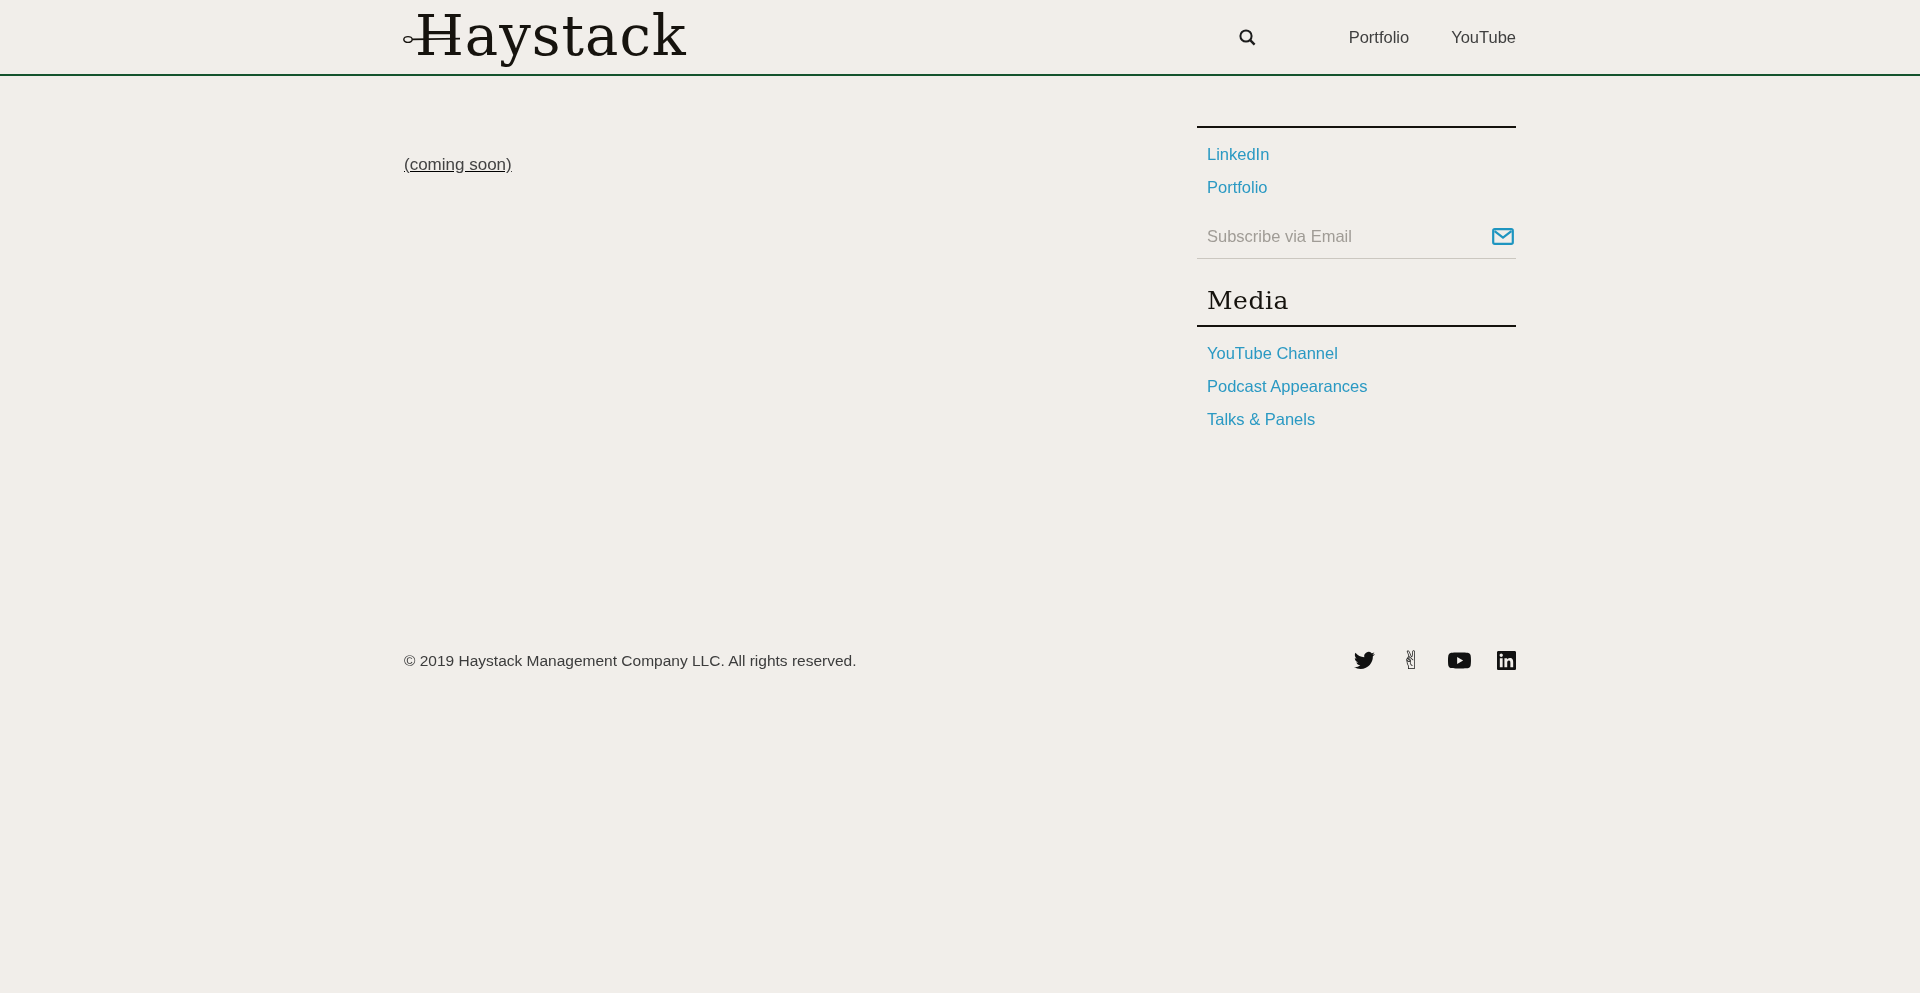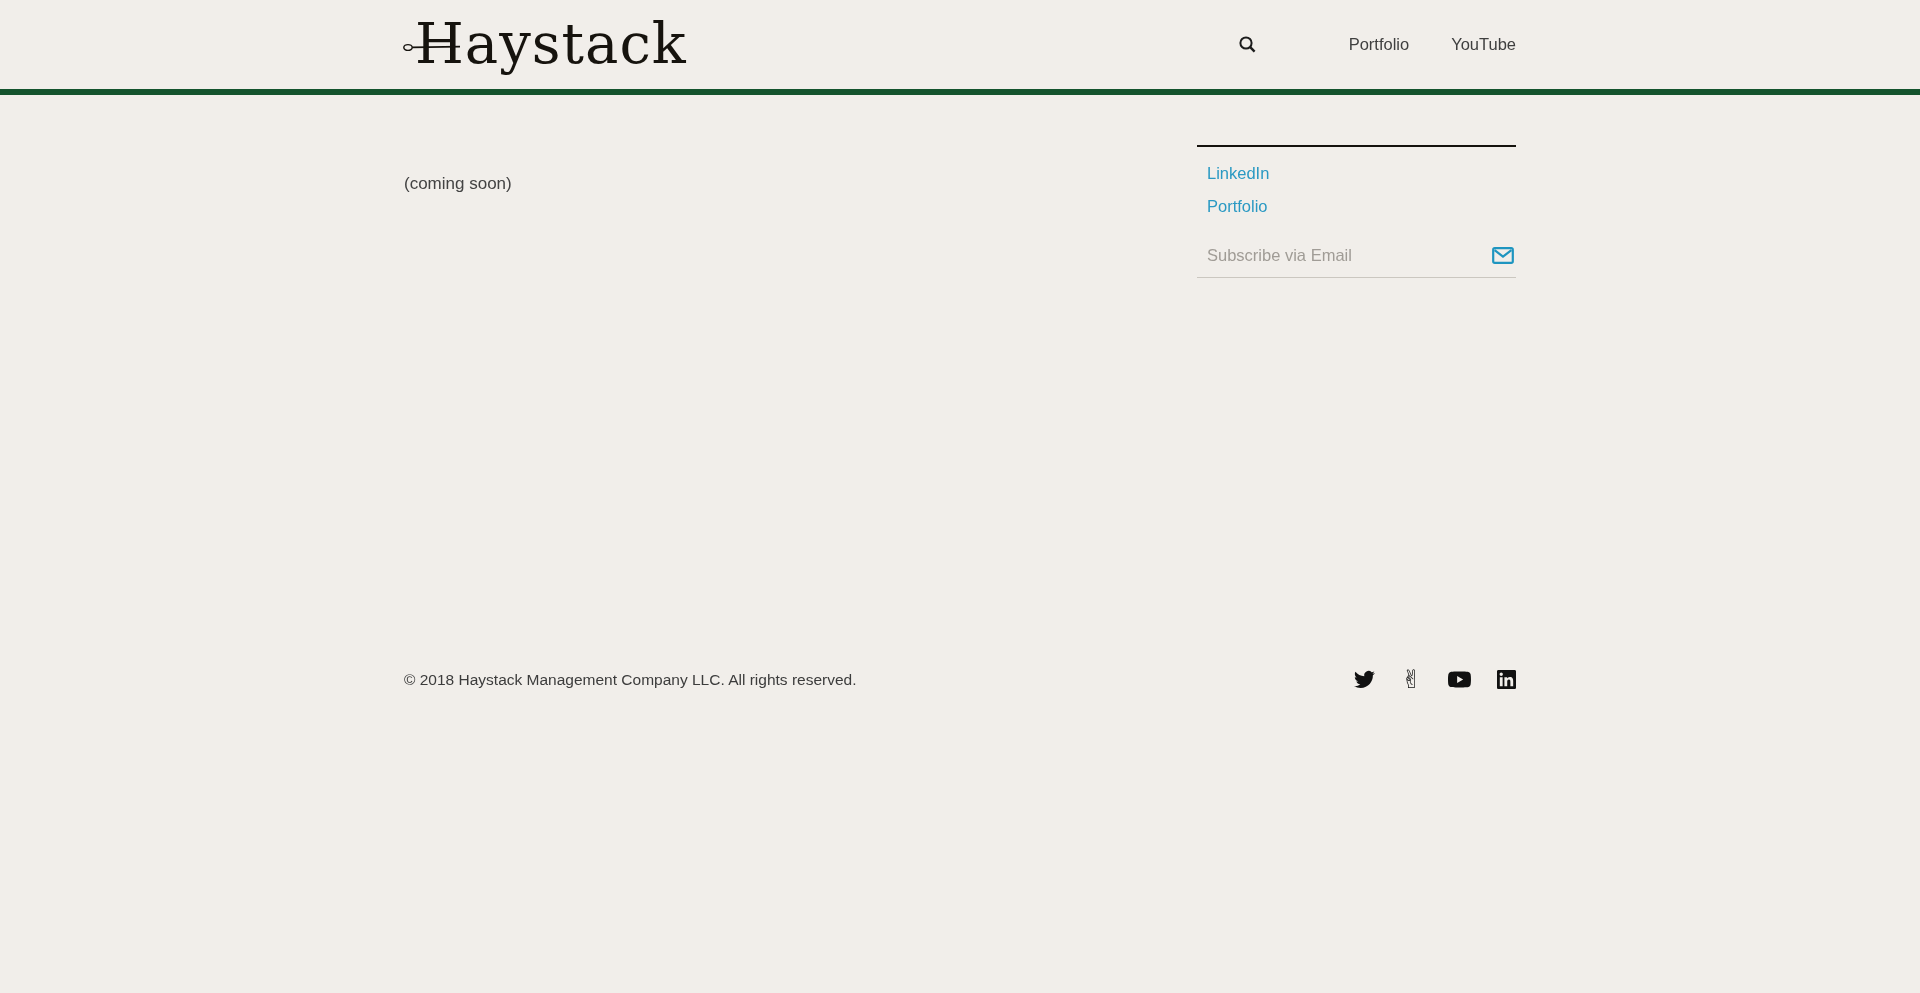--- a/index.html
+++ b/index.html
@@ -8,21 +8,21 @@
     width: 1920px;
     height: 993px;
     background: #f1eeea;
     font-family: "Liberation Sans", sans-serif;
     overflow: hidden;
     -webkit-font-smoothing: antialiased;
   }
   .container { width: 1112px; margin: 0 auto; }
 
   
-  .site-header { height: 95px; border-bottom: 6px solid #14532d; }
+  .site-header { height: 76px; border-bottom: 2px solid #14532d; }
   .site-header .container {
     height: 100%;
     display: flex;
     align-items: center;
   }
   .logo {
     position: relative;
     display: inline-block;
     text-decoration: none;
     color: #16130e;
@@ -49,21 +49,21 @@
   .nav-link {
     text-decoration: none;
     color: #3f3f3f;
     font-size: 16.5px;
     margin-left: 42px;
   }
 
   
   .main-area { min-height: 560px; }
   .main-area .container { display: flex; align-items: flex-start; }
-  .content-col { flex: 1; padding-top: 62px; }
+  .content-col { flex: 1; padding-top: 62px; text-decoration: underline; }
   .coming-soon { color: #434343; font-size: 17px; }
 
   
   .sidebar { width: 319px; padding-top: 50px; }
   .side-section-title {
     font-family: "DejaVu Serif", serif;
     font-weight: 500;
     font-size: 25px;
     letter-spacing: 0.5px;
     color: #16130e;
@@ -172,28 +172,43 @@
       <div class="subscribe-row">
         <input class="subscribe-input" type="email" placeholder="Subscribe via Email" style="">
         <button class="subscribe-btn">
           <svg width="22" height="17" viewBox="0 0 22 17">
             <rect x="1.2" y="1.2" width="19.6" height="14.6" rx="1.6" fill="none" stroke="#1e95c0" stroke-width="2.2"></rect>
             <polyline points="2.6,3.2 11,9.6 19.4,3.2" fill="none" stroke="#1e95c0" stroke-width="2.2"></polyline>
           </svg>
         </button>
       </div>
 
+      <section class="media-section">
+        <h2 class="side-section-title">Media</h2>
+        <hr class="side-rule">
+        <ul class="side-links">
+          <li>
+              <a href="#">YouTube Channel</a>
+            </li>
+          <li>
+              <a href="#">Podcast Appearances</a>
+            </li>
+          <li>
+              <a href="#">Talks &amp; Panels</a>
+            </li>
+        </ul>
+      </section>
 
     </aside>
   </div>
 </main>
 
 <footer class="site-footer">
   <div class="container">
-    <p class="copyright">© 2018 Haystack Management Company LLC. All rights reserved.</p>
+    <p class="copyright">© 2019 Haystack Management Company LLC. All rights reserved.</p>
     <div class="social-row">
 
       <a class="social-link" href="#">
         <svg width="21" height="21" viewBox="0 0 24 24" fill="#111">
           <path d="M23.953 4.57a10 10 0 01-2.825.775 4.958 4.958 0 002.163-2.723c-.951.555-2.005.959-3.127 1.184a4.92 4.92 0 00-8.384 4.482C7.69 8.095 4.067 6.13 1.64 3.162a4.822 4.822 0 00-.666 2.475c0 1.71.87 3.213 2.188 4.096a4.904 4.904 0 01-2.228-.616v.06a4.923 4.923 0 003.946 4.827 4.996 4.996 0 01-2.212.085 4.936 4.936 0 004.604 3.417 9.867 9.867 0 01-6.102 2.105c-.39 0-.779-.023-1.17-.067a13.995 13.995 0 007.557 2.209c9.053 0 13.998-7.496 13.998-13.985 0-.21 0-.42-.015-.63A9.935 9.935 0 0024 4.59z"></path>
         </svg>
       </a>
 
       <a class="social-link" href="#">
         <span class="peace-glyph">✌</span>

